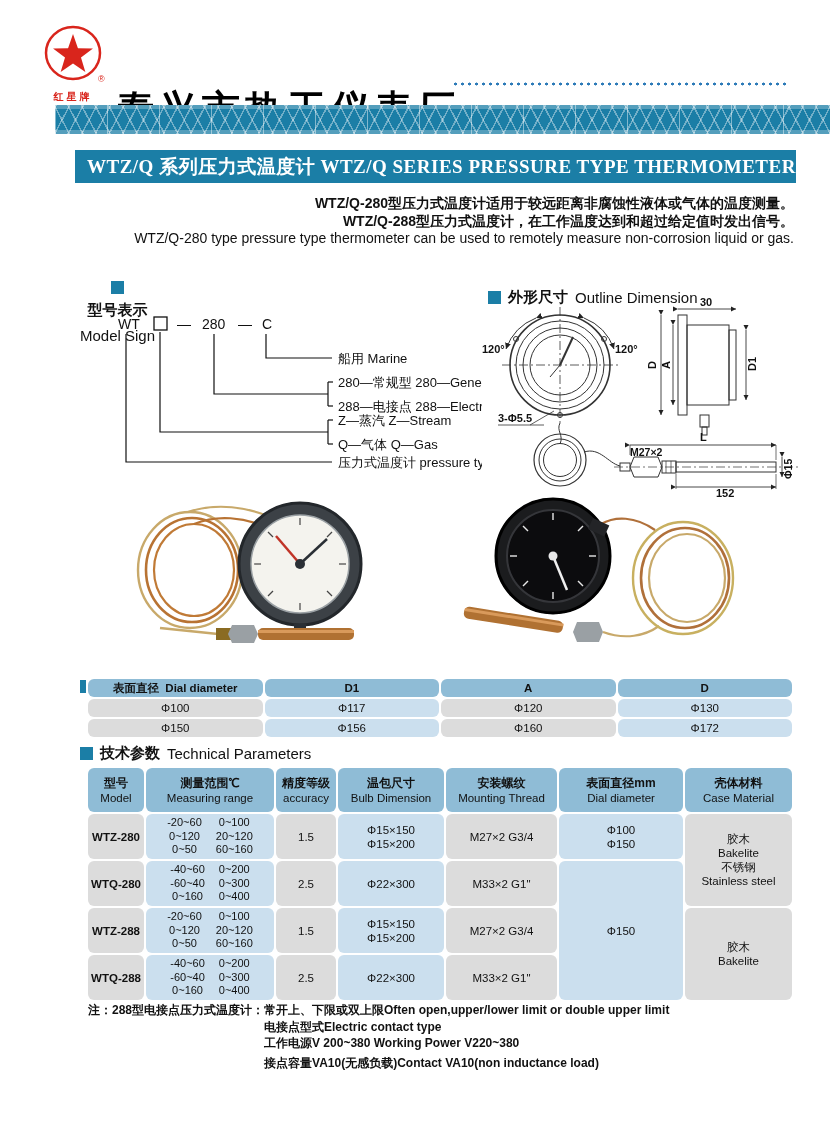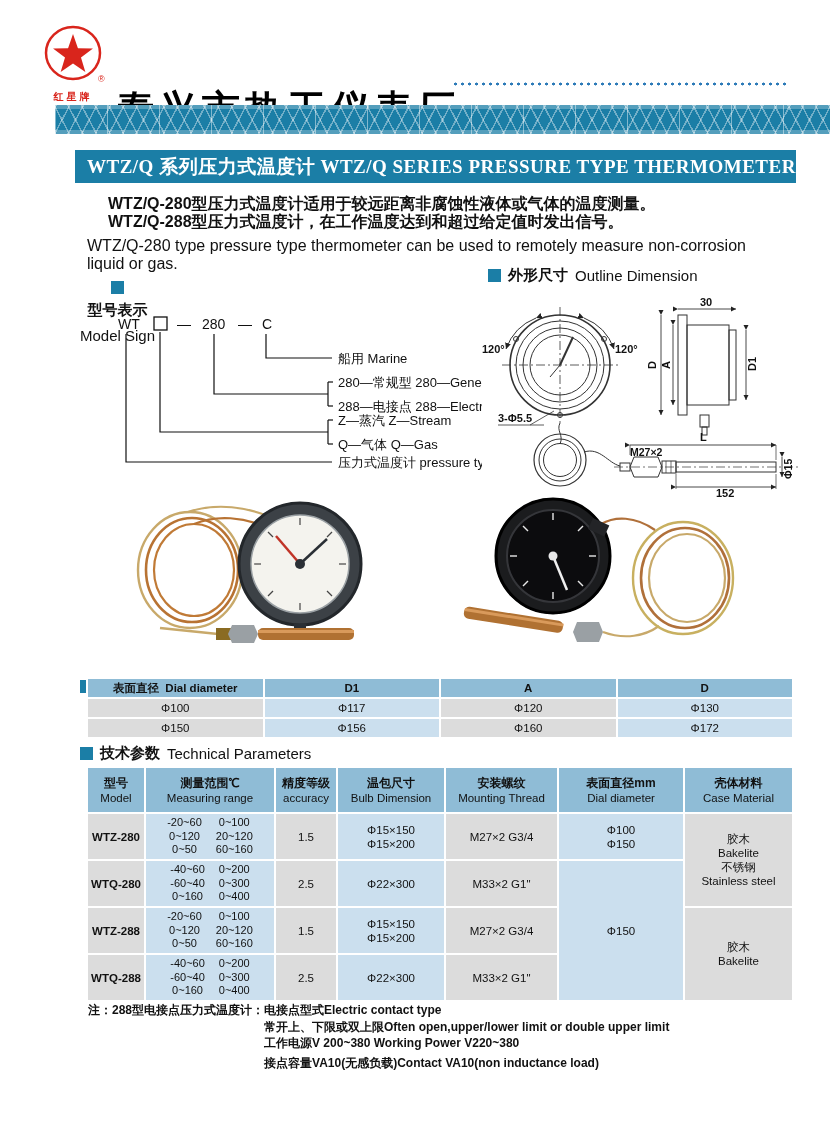--- a/index.html
+++ b/index.html
@@ -16,32 +16,32 @@
     repeating-linear-gradient(-62deg,rgba(255,255,255,.38) 0 1.5px,transparent 1.5px 12px),
     repeating-linear-gradient(90deg,rgba(255,255,255,.45) 0 1px,transparent 1px 52px),
     #1b7ea6;
     box-shadow:inset 0 4px 0 rgba(255,255,255,.25), inset 0 -4px 0 rgba(255,255,255,.25);}
 
   
   .titlebar{background:#1b7ea6;color:#fff;font-family:"Liberation Serif",serif;font-weight:bold;
     font-size:19px;line-height:33px;height:33px;padding-left:12px;letter-spacing:.5px;}
 
   
-  .intro{font-size:16px;line-height:17.5px;}
+  .intro{font-size:14px;line-height:17.5px;text-align:right;}
   .intro .cn{font-weight:bold;text-indent:28px;margin:0;}
-  .intro .en{margin:7px;}
+  .intro .en{margin:0;}
 
   
   .sechead{font-size:15px;display:flex;align-items:center;gap:7px;white-space:nowrap;}
   .sechead .sq{width:13px;height:13px;background:#1b7ea6;display:inline-block;flex:0 0 auto;}
   .sechead .cn{font-weight:bold;}
 
   
   table{border-collapse:separate;border-spacing:2px;background:#fff;table-layout:fixed;}
-  td,th{text-align:center;vertical-align:middle;padding:0 2px;}
+  td,th{text-align:center;vertical-align:middle;padding:0 2px;border-radius:6px;}
   .th{background:#8fbcd6;font-weight:bold;}
   .cg{background:#dcdcdc;}
   .cb{background:#cbdfee;}
   #dimtable{font-size:11.5px;}
   #dimtable td,#dimtable th{height:18px;}
   #techtable{font-size:11.5px;}
   #techtable th{height:44px;font-weight:normal;}
   #techtable th .cn{font-weight:bold;font-size:12px;display:block;line-height:15px;}
   #techtable th .en{display:block;font-size:11.5px;line-height:14px;}
   #techtable td{height:45px;}
@@ -80,21 +80,21 @@
     <p class="cn">WTZ/Q-280型压力式温度计适用于较远距离非腐蚀性液体或气体的温度测量。</p>
     <p class="cn">WTZ/Q-288型压力式温度计，在工作温度达到和超过给定值时发出信号。</p>
     <p class="en">WTZ/Q-280 type pressure type thermometer can be used to remotely measure non-corrosion liquid or gas.</p>
   </div>
 
   <div class="abs sechead" style="left:80px;top:281px;flex-direction:column;">
     <span class="sq"></span>
     <span class="cn">型号表示</span>
     <span>Model Sign</span>
   </div>
-  <div class="abs sechead" style="left:488px;top:266px;">
+  <div class="abs sechead" style="left:488px;top:288px;">
     <span class="sq"></span>
     <span class="cn">外形尺寸</span>
     <span>Outline Dimension</span>
   </div>
 
   <svg class="abs" style="left:82px;top:310px;" width="400" height="165" viewBox="0 0 400 165">
     <g fill="#111" font-size="14">
       <text x="36" y="19">WT</text>
       <rect x="72" y="7" width="13" height="13" fill="none" stroke="#111" stroke-width="1.3"></rect>
       <text x="95" y="19">—</text>
@@ -453,20 +453,20 @@
       <td class="cg">2.5</td>
       <td class="cb">Φ22×300</td>
       <td class="cg">M33×2  G1"</td>
     </tr>
   </tbody>
     </table>
 
   <div class="abs notes" style="left:88px;top:1002px;width:700px;">
     <span class="prefix">注：288型电接点压力式温度计：</span>
     <span class="nlines">
+      <div>常开上、下限或双上限Often open,upper/lower limit or double upper limit</div>
       <div>电接点型式Electric contact type</div>
-      <div>常开上、下限或双上限Often open,upper/lower limit or double upper limit</div>
       <div>工作电源V 200~380 Working Power V220~380</div>
       <div>接点容量VA10(无感负载)Contact VA10(non inductance load)</div>
     </span>
   </div>
 
 </div>
 
 </body></html>

